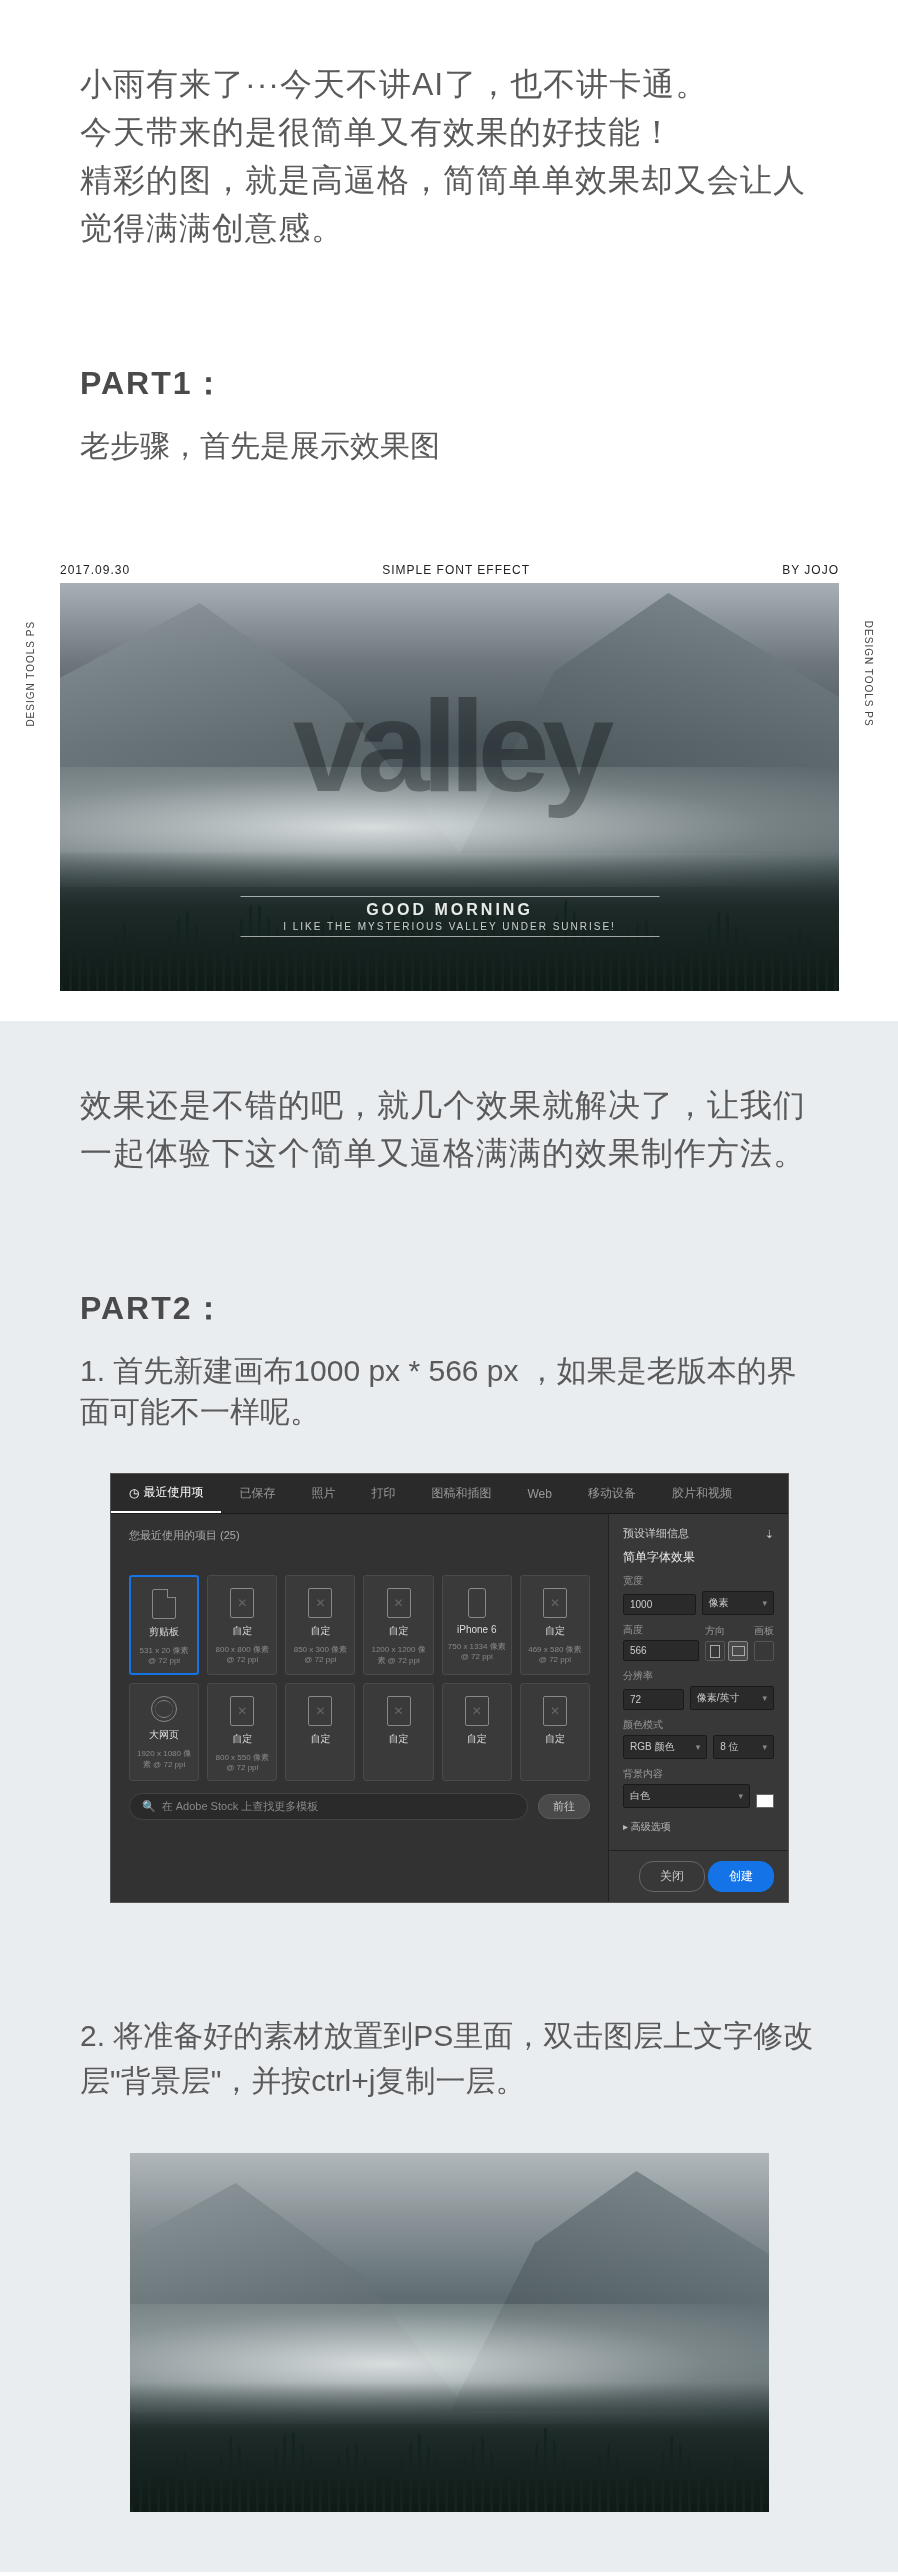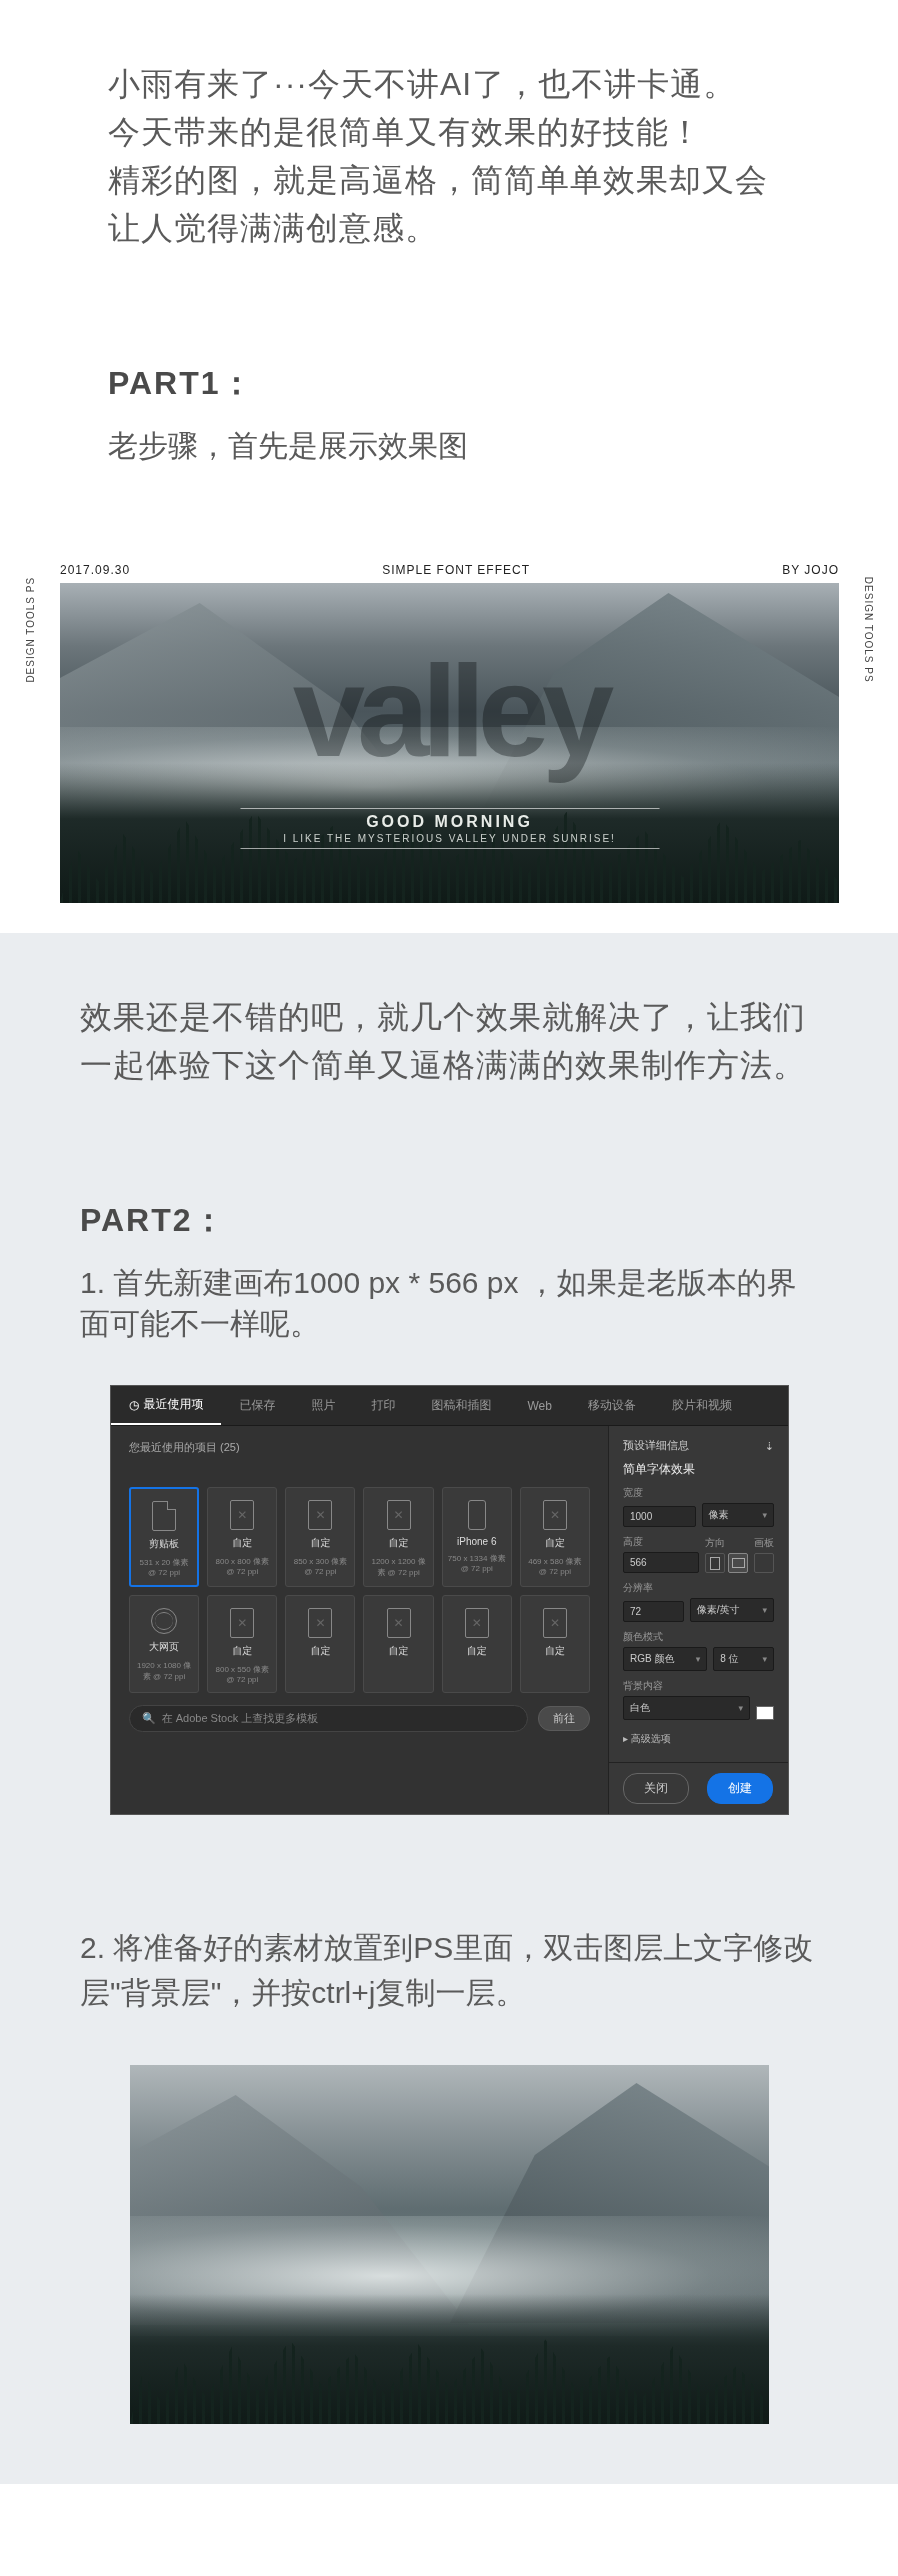--- a/index.html
+++ b/index.html
@@ -4,21 +4,21 @@
 <style>
 * { margin: 0; padding: 0; box-sizing: border-box; }
 body {
   width: 899px;
   background: #fff;
   font-family: "PingFang SC", "Microsoft YaHei", sans-serif;
   color: #333;
 }
 .section-light {
   background: #fff;
-  padding: 60px 108px;
+  padding: 60px 80px;
 }
 .section-gray {
   background: #eaedf0;
   padding: 60px 80px;
 }
 .intro-text {
   font-size: 32px;
   line-height: 1.5;
   color: #5a5a5a;
   letter-spacing: 1px;
@@ -56,21 +56,21 @@
   top: 50%;
   font-size: 10px;
   letter-spacing: 1px;
   color: #444;
 }
 .hero-side-left { left: 30px; transform: rotate(-90deg) translateX(50%); transform-origin: left; }
 .hero-side-right { right: 30px; transform: rotate(90deg) translateX(-50%); transform-origin: right; }
 .hero-image {
   position: relative;
   width: 100%;
-  height: 320px;
+  height: 408px;
   background: linear-gradient(180deg,#a8b0b5 0%,#6b757a 20%,#4a555b 40%,#5d6a6e 60%,#3a464b 85%,#2a363b 100%);
   overflow: hidden;
 }
 .mountain { position: absolute; }
 .m1 { left:0; top:20px; width:399px; height:250px; background: linear-gradient(160deg,#8a9498,#4a555a); clip-path: polygon(0 100%,0 30%,35% 0,70% 40%,100% 100%); opacity:.8; }
 .m2 { right:0; top:10px; width:379px; height:260px; background: linear-gradient(200deg,#78858a,#3e494d); clip-path: polygon(0 100%,25% 30%,55% 0,100% 40%,100% 100%); opacity:.85; }
 .fog { position:absolute; left:0; right:0; top:45%; height:120px; background: radial-gradient(ellipse at 40% 50%, rgba(230,235,235,.9), rgba(200,210,210,.3) 60%, transparent); }
 .trees { position:absolute; left:0; right:0; bottom:0; height:140px; background: linear-gradient(180deg, transparent, #1e2a28 40%, #0f1a17); }
 .trees::before, .trees::after {
   content:''; position:absolute; left:0; right:0; height:100%;
@@ -157,21 +157,21 @@
 .field-row { display:flex; gap:6px; align-items:flex-end; }
 .field-col { flex:1; display:flex; flex-direction:column; gap:3px; }
 .orient-btn { width:20px; height:20px; border:1px solid #555; border-radius:2px; display:flex; align-items:center; justify-content:center; cursor:pointer; }
 .orient-btn.active { background:#4a4a4a; border-color:#888; }
 .orient-glyph { width:10px; height:13px; border:1px solid #aaa; }
 .orient-glyph.l { width:13px; height:10px; }
 .swatch { width:18px; height:14px; background:#fff; border:1px solid #666; }
 .chev { color:#888; font-size:9px; }
 .adv-toggle { font-size:10px; color:#bbb; display:flex; justify-content:space-between; cursor:pointer; margin-top:4px; }
 .dialog-footer {
-  display:flex; gap:18px; padding:10px 14px;
+  display:flex; justify-content:flex-end; gap:3px; padding:10px 14px;
   border-top:1px solid #222;
 }
 .btn {
   padding:6px 20px; border-radius:14px; font-size:12px; cursor:pointer; border:1px solid #666;
 }
 .btn-cancel { background:transparent; color:#ccc; }
 .btn-create { background:#1473e6; border-color:#1473e6; color:#fff; }
 
 .step-text {
   font-size: 30px;

